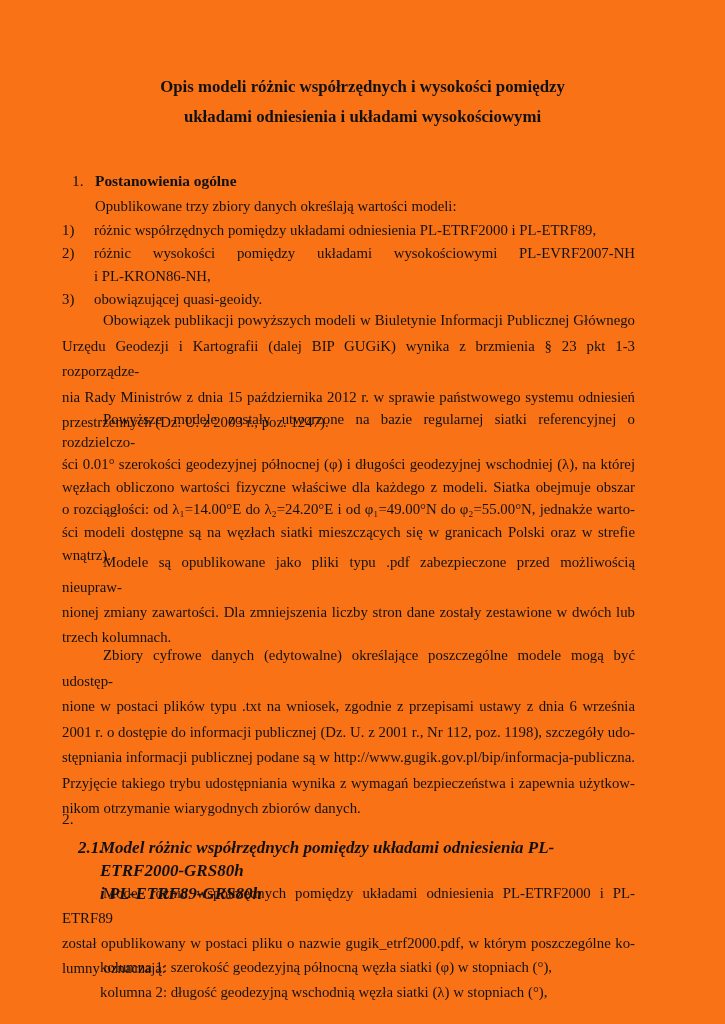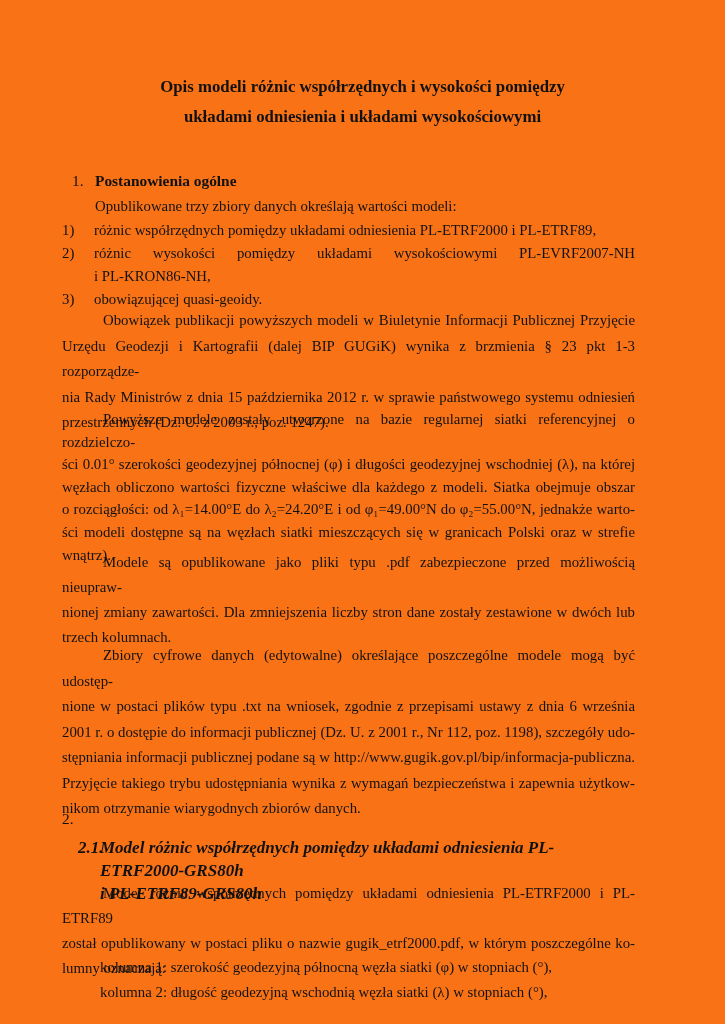--- a/index.html
+++ b/index.html
@@ -120,21 +120,21 @@
       <div class="ln j">różnic wysokości pomiędzy układami wysokościowymi PL-EVRF2007-NH</div>
       <div class="ln l">i PL-KRON86-NH,</div>
     </div>
     <div class="row">
       <span class="num">3)</span>
       <div class="ln l">obowiązującej quasi-geoidy.</div>
     </div>
   </div>
 
   <div class="block p-obowiazek">
-    <div class="ln j ind41">Obowiązek publikacji powyższych modeli w Biuletynie Informacji Publicznej Przyjęcie</div>
+    <div class="ln j ind41">Obowiązek publikacji powyższych modeli w Biuletynie Informacji Publicznej Głównego</div>
     <div class="ln j">Urzędu Geodezji i Kartografii (dalej BIP GUGiK) wynika z brzmienia § 23 pkt 1-3 rozporządze-</div>
     <div class="ln j">nia Rady Ministrów z dnia 15 października 2012 r. w sprawie państwowego systemu odniesień</div>
     <div class="ln l">przestrzennych (Dz. U. z 2003 r., poz. 1247).</div>
   </div>
 
   <div class="block p-powyzsze">
     <div class="ln j ind41">Powyższe modele zostały utworzone na bazie regularnej siatki referencyjnej o rozdzielczo-</div>
     <div class="ln j">ści 0.01° szerokości geodezyjnej północnej (φ) i długości geodezyjnej wschodniej (λ), na której</div>
     <div class="ln j">węzłach obliczono wartości fizyczne właściwe dla każdego z modeli. Siatka obejmuje obszar</div>
     <div class="ln j">o rozciągłości: od λ₁=14.00°E do λ₂=24.20°E i od φ₁=49.00°N do φ₂=55.00°N, jednakże warto-</div>

